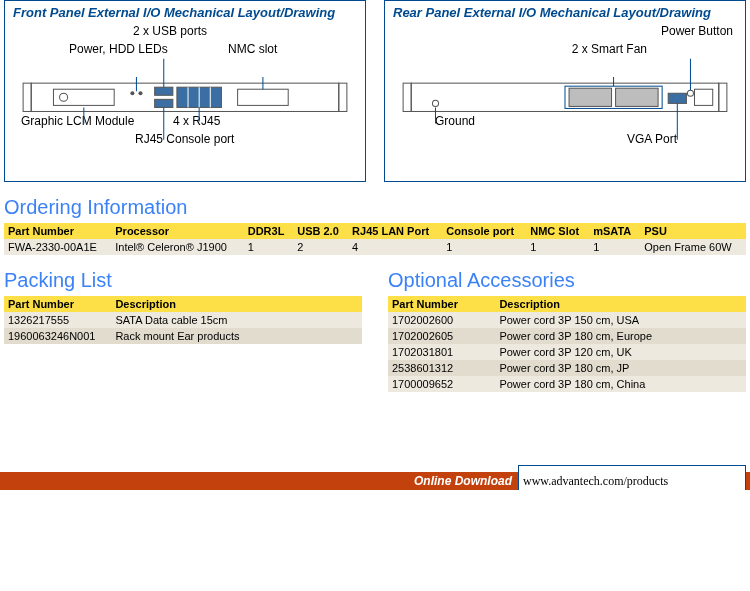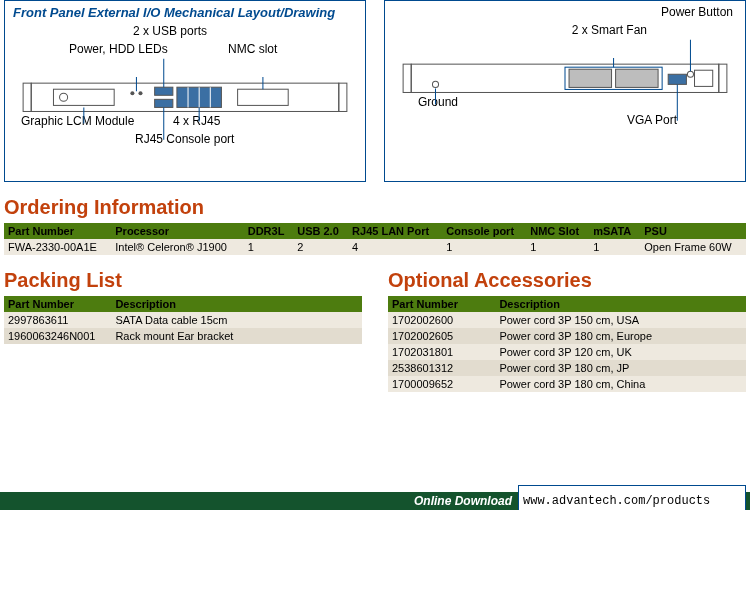--- a/index.html
+++ b/index.html
@@ -3,30 +3,30 @@
 <meta charset="utf-8">
 <style>
 html,body{margin:0;padding:0;font-family:Arial,Helvetica,sans-serif;font-size:11px;color:#000;background:#fff;width:750px}
 .wrap{padding:0 4px 4px 4px}
 .panels{display:flex;gap:18px}
 .panel{border:1px solid #004a8f;flex:1;position:relative;padding:4px 8px 12px 8px}
 .panel-title{color:#004a8f;font-weight:bold;font-style:italic;font-size:13px;margin:0 0 4px 0}
 .draw-area{position:relative;height:145px}
 svg.dev{position:absolute;left:0;top:32px;width:100%;height:115px}
 .lbl{position:absolute;font-size:12px;color:#000;white-space:nowrap}
-h2{color:#c2410c;font-size:20px;font-weight:bold;margin:14px 0 4px 0}
+h2{color:#3b82f6;font-size:20px;font-weight:normal;margin:14px 0 4px 0}
 table{border-collapse:collapse;width:100%;font-size:11px}
 th,td{text-align:left;padding:2px 4px;font-weight:normal}
-thead td,thead th{background:#4d7c0f;font-weight:bold}
+thead td,thead th{background:#fde047;font-weight:bold}
 tbody tr:nth-child(odd){background:#eee9df}
 tbody tr:nth-child(even){background:#e2dccf}
 .two-col{display:flex;gap:26px}
 .two-col>div{flex:1}
-.footer{background:#14532d;color:#fff;margin-top:96px;height:18px;display:flex;align-items:center;justify-content:flex-end;font-style:italic;font-weight:bold;font-size:12px}
-.footer input{font-family:Liberation Mono, monospace;font-size:12px;font-style:normal;font-weight:normal;width:218px;margin:0 4px 0 6px;border:1px solid #004a8f;padding:8px 4px;height:15px}
+.footer{background:#c2410c;color:#fff;margin-top:76px;height:18px;display:flex;align-items:center;justify-content:flex-end;font-style:italic;font-weight:bold;font-size:12px}
+.footer input{font-family:Liberation Serif, serif;font-size:12px;font-style:normal;font-weight:normal;width:218px;margin:0 4px 0 6px;border:1px solid #004a8f;padding:8px 4px;height:15px}
 </style>
 </head>
 <body>
 
 <div class="wrap">
 
 <div class="panels">
 
   <div class="panel">
     <p class="panel-title">Front Panel External I/O Mechanical Layout/Drawing</p>
@@ -65,24 +65,25 @@
         <line x1="122" y1="14" x2="122" y2="28" stroke="#004a8f"></line>
         <line x1="247" y1="14" x2="247" y2="26" stroke="#004a8f"></line>
         <line x1="70" y1="44" x2="70" y2="60" stroke="#004a8f"></line>
         <line x1="184" y1="44" x2="184" y2="58" stroke="#004a8f"></line>
         <line x1="149" y1="44" x2="149" y2="76" stroke="#004a8f"></line>
       </svg>
     </div>
   </div>
 
   <div class="panel">
+    <p class="panel-title">Rear Panel External I/O Mechanical Layout/Drawing</p>
     <div class="draw-area">
       <span class="lbl" style="right:4px;top:0">Power Button</span>
       <span class="lbl" style="right:90px;top:18px">2 x Smart Fan</span>
-      <span class="lbl" style="left:25px;top:90px">Ground</span>
+      <span class="lbl" style="left:42px;top:90px">Ground</span>
       <span class="lbl" style="right:60px;top:108px">VGA Port</span>
       <svg class="dev" viewBox="0 0 340 100">
         <rect x="18" y="20" width="304" height="28" fill="none" stroke="#555"></rect>
         <rect x="10" y="20" width="8" height="28" fill="none" stroke="#555"></rect>
         <rect x="322" y="20" width="8" height="28" fill="none" stroke="#555"></rect>
 
         <circle cx="42" cy="40" r="3" fill="none" stroke="#555"></circle>
 
         <rect x="170" y="23" width="96" height="22" fill="none" stroke="#004a8f"></rect>
         <rect x="174" y="25" width="42" height="18" fill="#bdbdbd" stroke="#555"></rect>
@@ -138,26 +139,26 @@
     <h2>Packing List</h2>
     <table>
       <thead>
             <tr id="pack-head">
               <th style="width: 30%;">Part Number</th>
               <th style="width: 70%;">Description</th>
             </tr>
           </thead>
       <tbody id="pack-body">
             <tr>
-              <td>2997863611</td>
+              <td>1326217555</td>
               <td>SATA Data cable 15cm</td>
             </tr>
             <tr>
               <td>1960063246N001</td>
-              <td>Rack mount Ear bracket</td>
+              <td>Rack mount Ear products</td>
             </tr>
           </tbody>
     </table>
   </div>
   <div>
     <h2>Optional Accessories</h2>
     <table>
       <thead>
             <tr id="acc-head">
               <th style="width: 30%;">Part Number</th>

